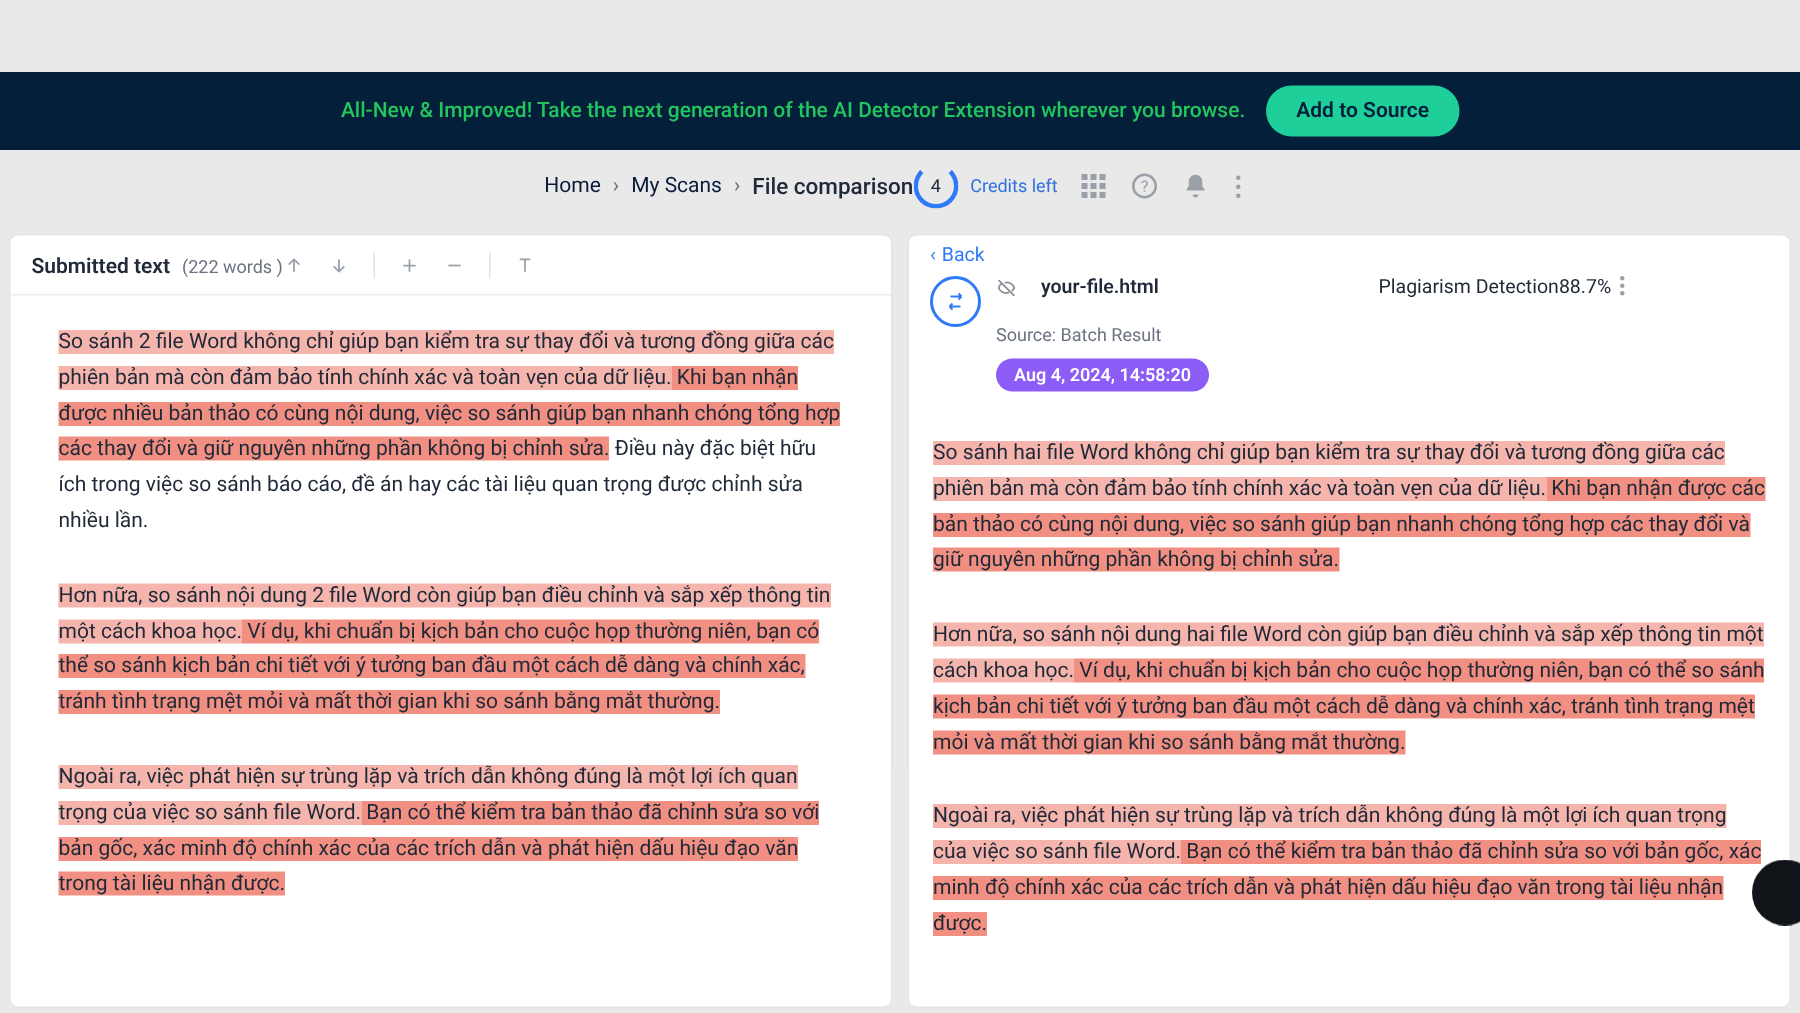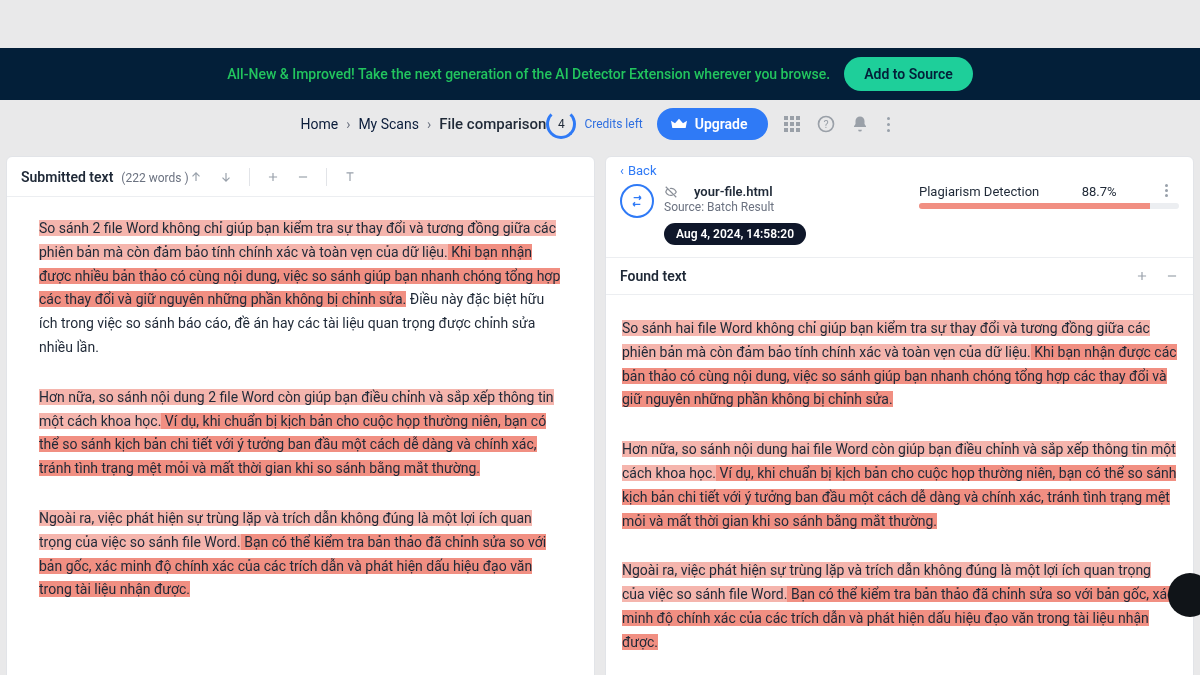--- a/index.html
+++ b/index.html
@@ -39,26 +39,26 @@
   .hl-b{background:#f18f82;}
   .para{margin-bottom:26px;}
   
   .r-top{padding:6px 14px 8px 14px;}
   .back-link{color:#2f7af6;font-size:13px;display:flex;align-items:center;gap:4px;cursor:pointer;}
   .file-row{display:flex;align-items:flex-start;gap:10px;margin-top:6px;}
   .file-circle{width:34px;height:34px;border:2px solid #2f7af6;border-radius:50%;display:flex;align-items:center;justify-content:center;color:#2f7af6;}
   .file-info{display:flex;flex-direction:column;gap:1px;}
   .file-name-line{display:flex;align-items:center;gap:16px;font-size:13px;font-weight:600;color:#1f2937;}
   .eye-off{color:#8a8f98;}
-  .source-line{font-size:12px;color:#6b7280;}
-  .detect-col{margin-left:auto;display:flex;flex-direction:column;gap:4px;min-width:260px;}
+  .source-line{font-size:12px;color:#6b7280;margin-top:16px;}
+  .detect-col{margin-left:auto;display:flex;flex-direction:row;gap:4px;min-width:260px;}
   .detect-row{display:flex;justify-content:space-between;font-size:13px;color:#1f2937;}
   .detect-bar{height:6px;background:#eceef1;border-radius:3px;position:relative;overflow:hidden;}
   .detect-fill{position:absolute;left:0;top:0;bottom:0;background:#f18f82;}
-  .date-badge{background:#0f172a;color:#fff;font-size:12px;font-weight:600;border-radius:14px;padding:4px 12px;display:inline-block;margin-top:8px;}
+  .date-badge{background:#8b5cf6;color:#fff;font-size:12px;font-weight:600;border-radius:14px;padding:4px 12px;display:inline-block;margin-top:8px;}
   .found-head{border-top:1px solid #eceef1;border-bottom:1px solid #eceef1;padding:10px 14px;display:flex;align-items:center;justify-content:space-between;margin-top:4px;}
   .right-body{padding:22px 16px 16px 16px;font-size:14px;line-height:1.7;color:#1f2937;}
   .menu-dots{width:14px;display:flex;gap:2px;}
   .menu-dots i{width:3px;height:3px;background:#98a0aa;border-radius:50%;display:block;}
   .fab{position:fixed;right:-12px;bottom:58px;width:44px;height:44px;border-radius:50%;background:#101418;}
 </style>
 </head>
 <body>
 
 <div class="top-blank"></div>
@@ -76,26 +76,20 @@
     <span class="crumb-sep">›</span>
     <span class="crumb-cur">File comparison</span>
   </div>
   <div class="header-right">
     <div class="credits-wrap">
       <div class="credit-circle">
           <span>4</span>
         </div>
       <span class="credits-label">Credits left</span>
     </div>
-    <button class="upgrade-btn">
-      <svg class="crown" viewBox="0 0 24 16">
-          <path fill="#fff" d="M2 14h20l2-11-6 4-6-7-6 7-6-4z"></path>
-        </svg>
-      <span>Upgrade</span>
-    </button>
     <div class="hicon grid-icon">
         <div>
           <i></i>
           <i></i>
           <i></i>
           <i></i>
           <i></i>
           <i></i>
           <i></i>
           <i></i>
@@ -196,31 +190,20 @@
                 <i></i>
               </div>
           </div>
           <div class="detect-bar">
             <div class="detect-fill" style="width:88.7%"></div>
           </div>
         </div>
       </div>
     </div>
 
-    <div class="found-head">
-      <span class="panel-title">Found text</span>
-      <div class="head-icons">
-        <svg class="mini-icon" viewBox="0 0 24 24">
-            <path stroke="#98a0aa" stroke-width="2" d="M12 5v14M5 12h14"></path>
-          </svg>
-        <svg class="mini-icon" viewBox="0 0 24 24">
-            <path stroke="#98a0aa" stroke-width="2" d="M5 12h14"></path>
-          </svg>
-      </div>
-    </div>
 
     <div class="right-body">
       <p class="para">
         <span class="hl-a">So sánh hai file Word không chỉ giúp bạn kiểm tra sự thay đổi và tương đồng giữa các phiên bản mà còn đảm bảo tính chính xác và toàn vẹn của dữ liệu.</span><span class="hl-b"> Khi bạn nhận được các bản thảo có cùng nội dung, việc so sánh giúp bạn nhanh chóng tổng hợp các thay đổi và giữ nguyên những phần không bị chỉnh sửa.</span>
       </p>
       <p class="para">
         <span class="hl-a">Hơn nữa, so sánh nội dung hai file Word còn giúp bạn điều chỉnh và sắp xếp thông tin một cách khoa học.</span><span class="hl-b"> Ví dụ, khi chuẩn bị kịch bản cho cuộc họp thường niên, bạn có thể so sánh kịch bản chi tiết với ý tưởng ban đầu một cách dễ dàng và chính xác, tránh tình trạng mệt mỏi và mất thời gian khi so sánh bằng mắt thường.</span>
       </p>
       <p class="para">
         <span class="hl-a">Ngoài ra, việc phát hiện sự trùng lặp và trích dẫn không đúng là một lợi ích quan trọng của việc so sánh file Word.</span><span class="hl-b"> Bạn có thể kiểm tra bản thảo đã chỉnh sửa so với bản gốc, xác minh độ chính xác của các trích dẫn và phát hiện dấu hiệu đạo văn trong tài liệu nhận được.</span>

